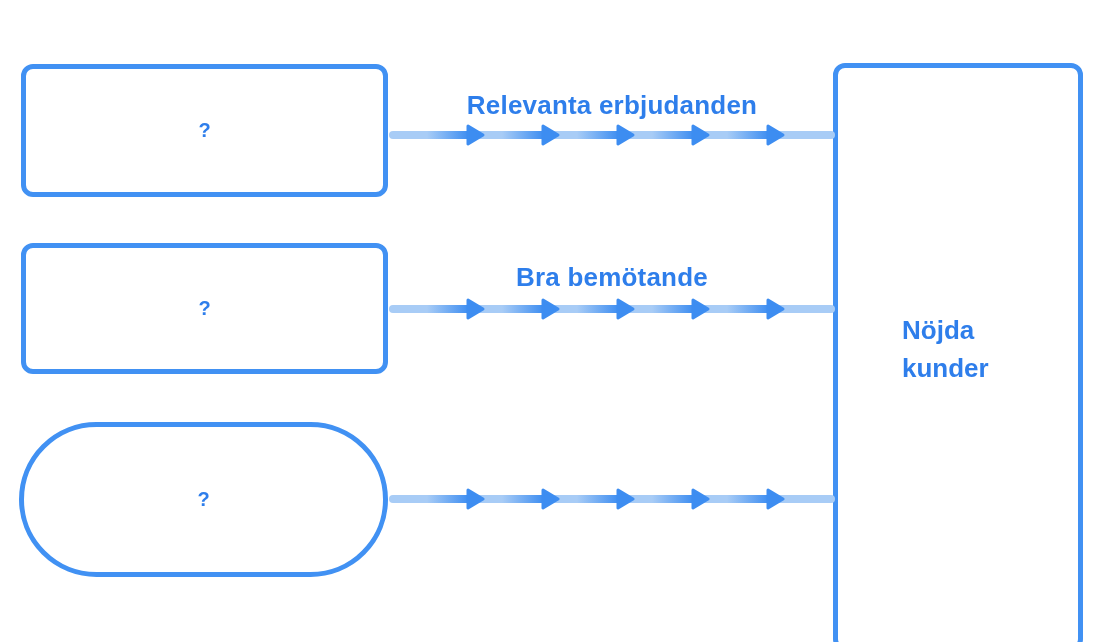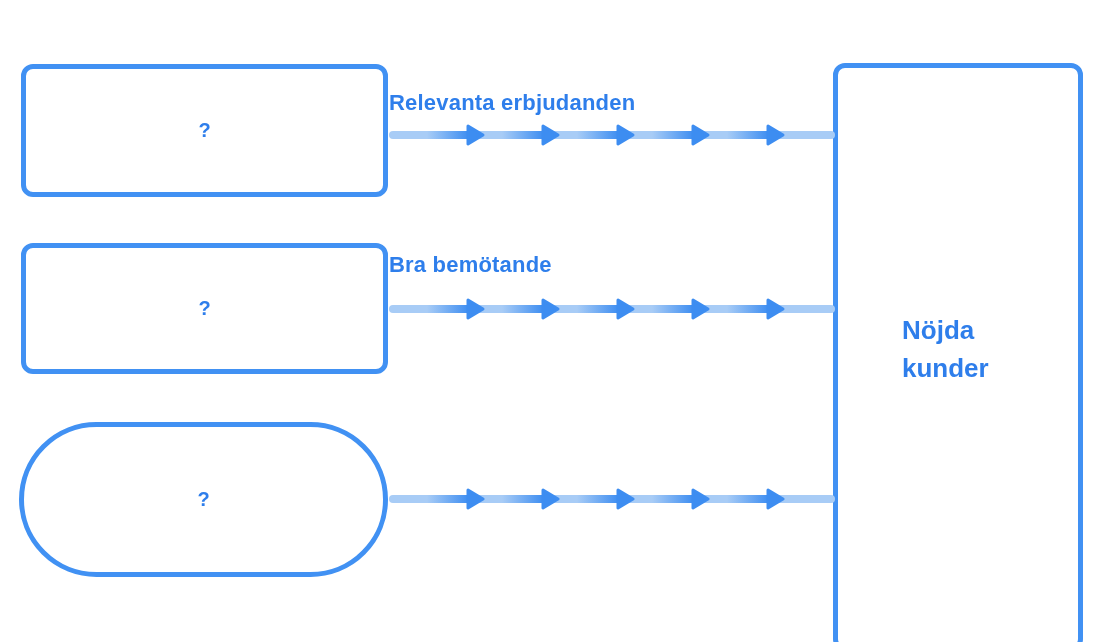--- a/index.html
+++ b/index.html
@@ -45,28 +45,28 @@
     font-size: 26px;
     line-height: 38px;
     font-weight: bold;
     color: var(--text-blue, #2E7EEB);
   }
 
   .arrow-label {
     position: absolute;
     left: 389px;
     width: 446px;
-    text-align: left;
-    font-size: 22px;
+    text-align: center;
+    font-size: 26px;
     font-weight: bold;
     color: var(--text-blue, #2E7EEB);
     letter-spacing: 0.2px;
   }
   .arrow-label-1 { top: 90px;  }
-  .arrow-label-2 { top: 252px; }
+  .arrow-label-2 { top: 262px; }
   .arrow-label-3 { top: 454px; }
 
   .arrow-svg {
     position: absolute;
     left: 389px;
   }
   .arrow-svg-1 { top: 122px; }
   .arrow-svg-2 { top: 296px; }
   .arrow-svg-3 { top: 486px; }
 </style>

